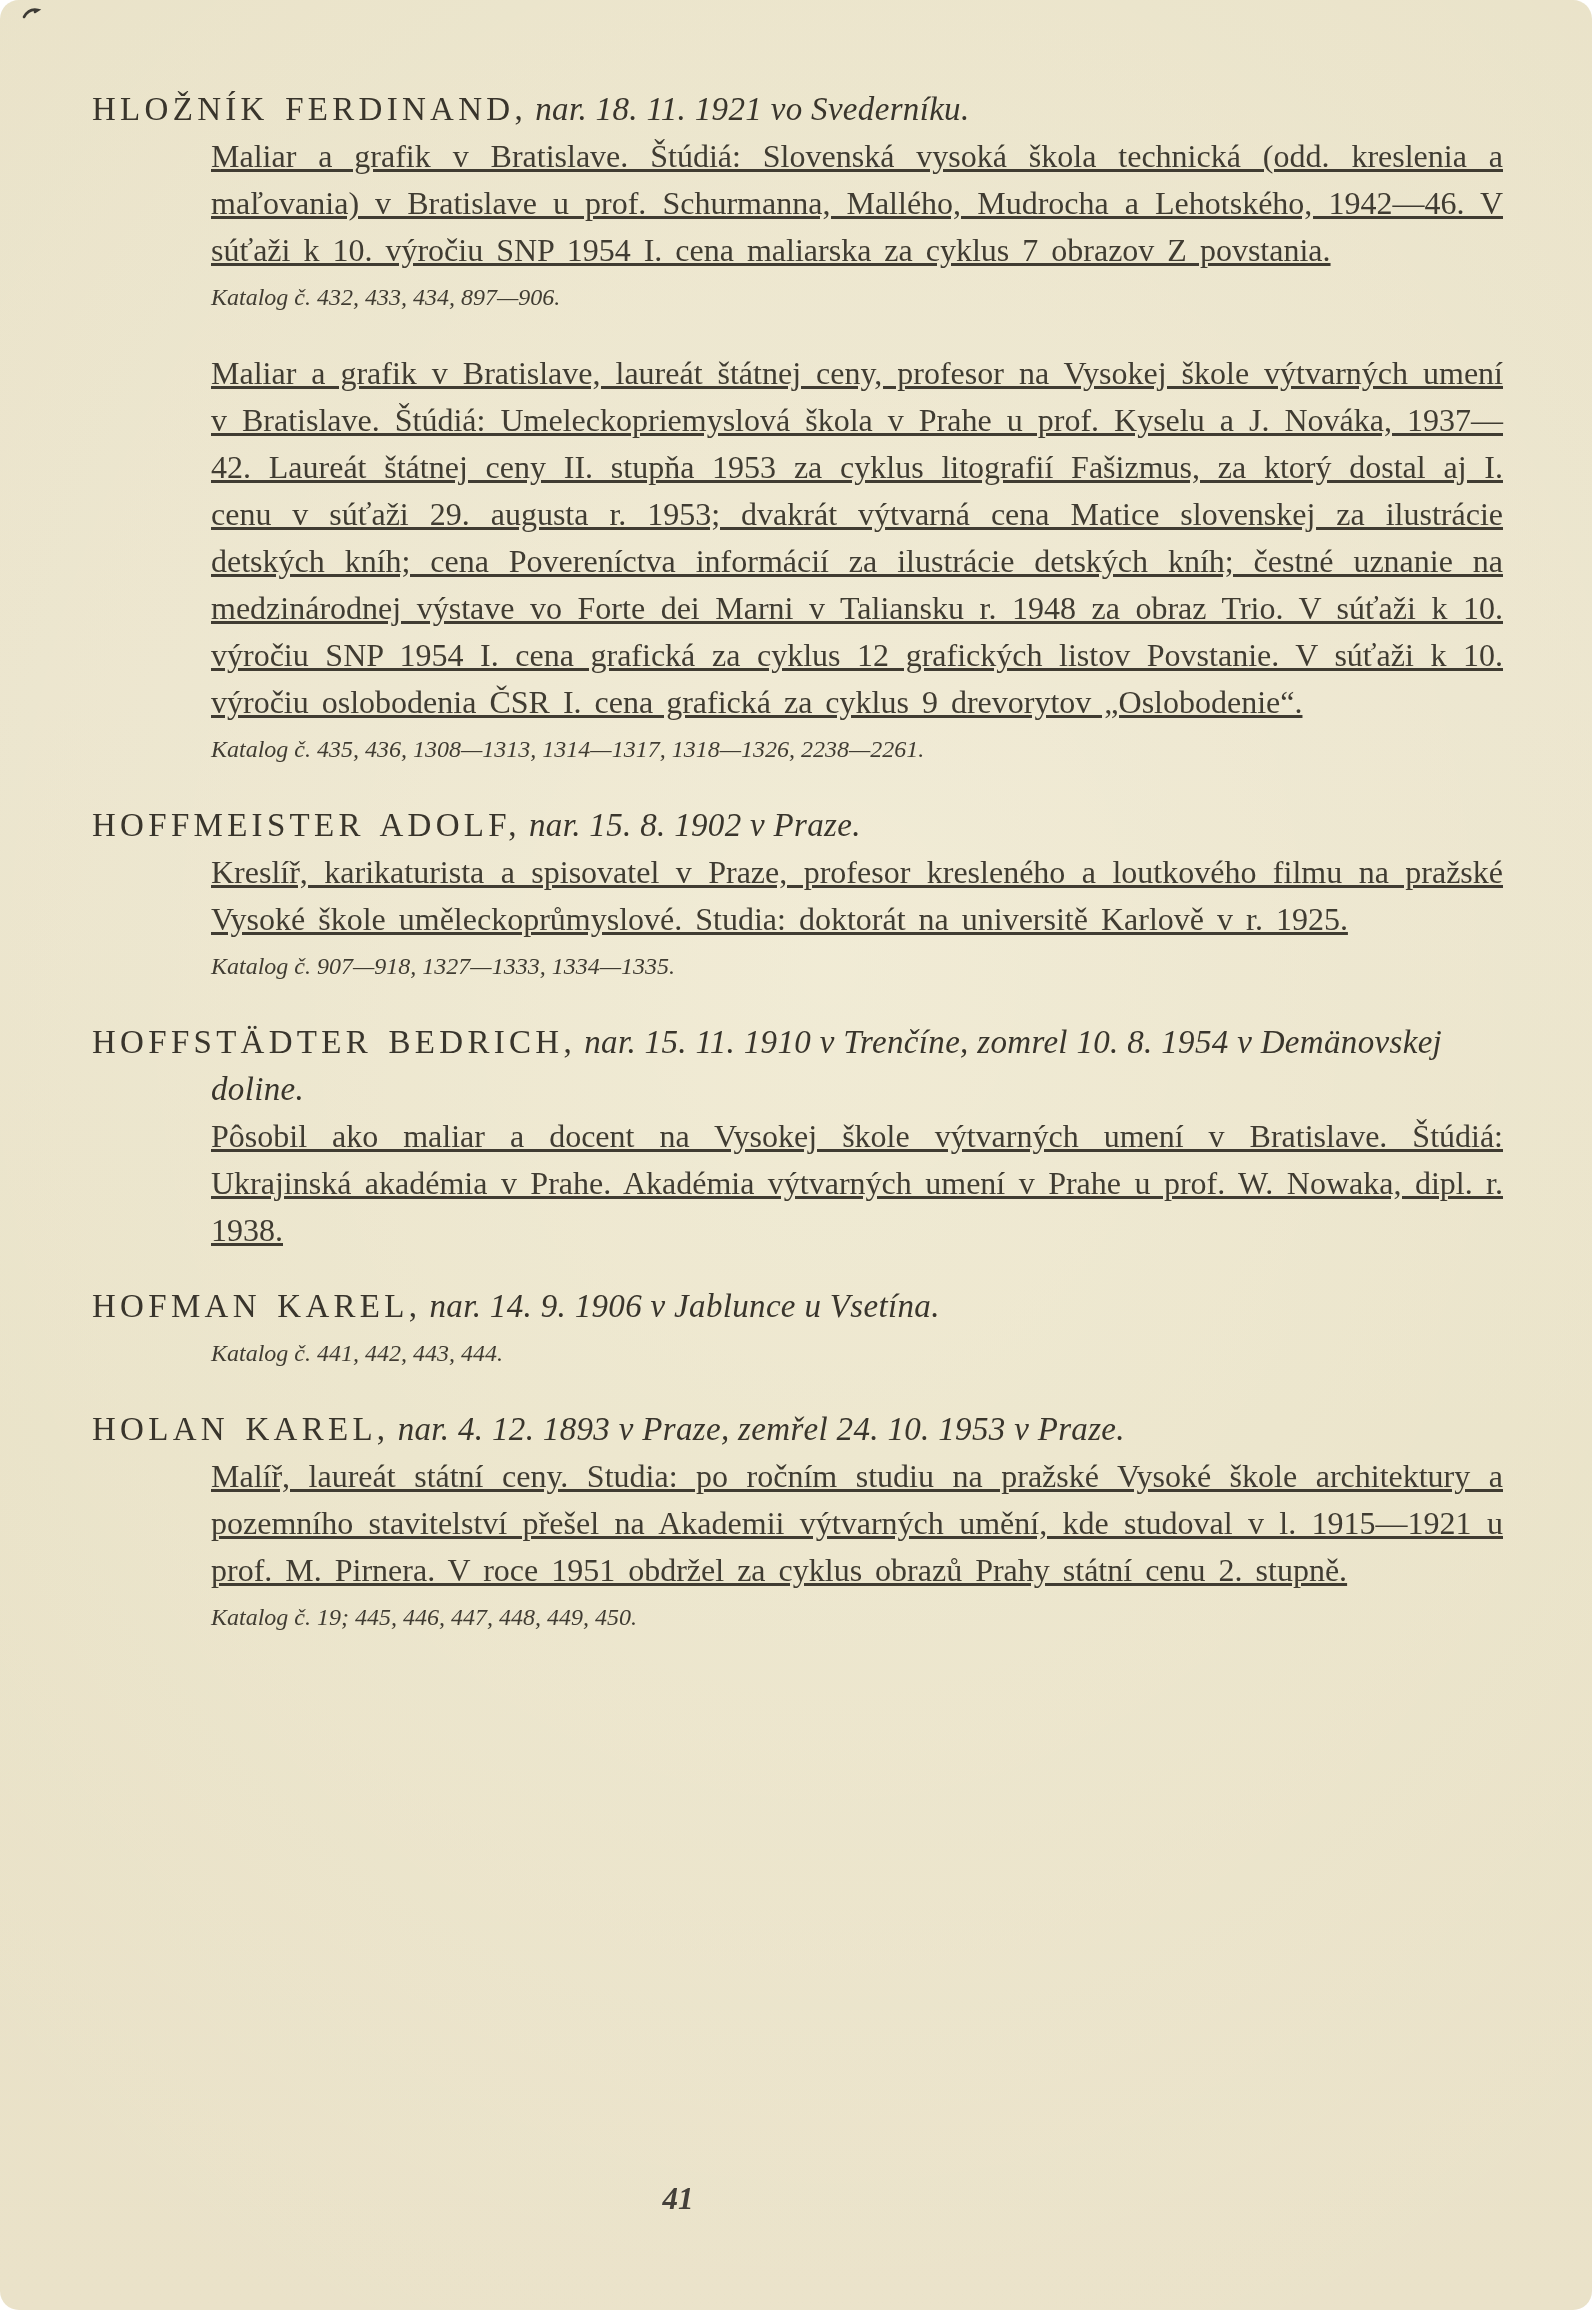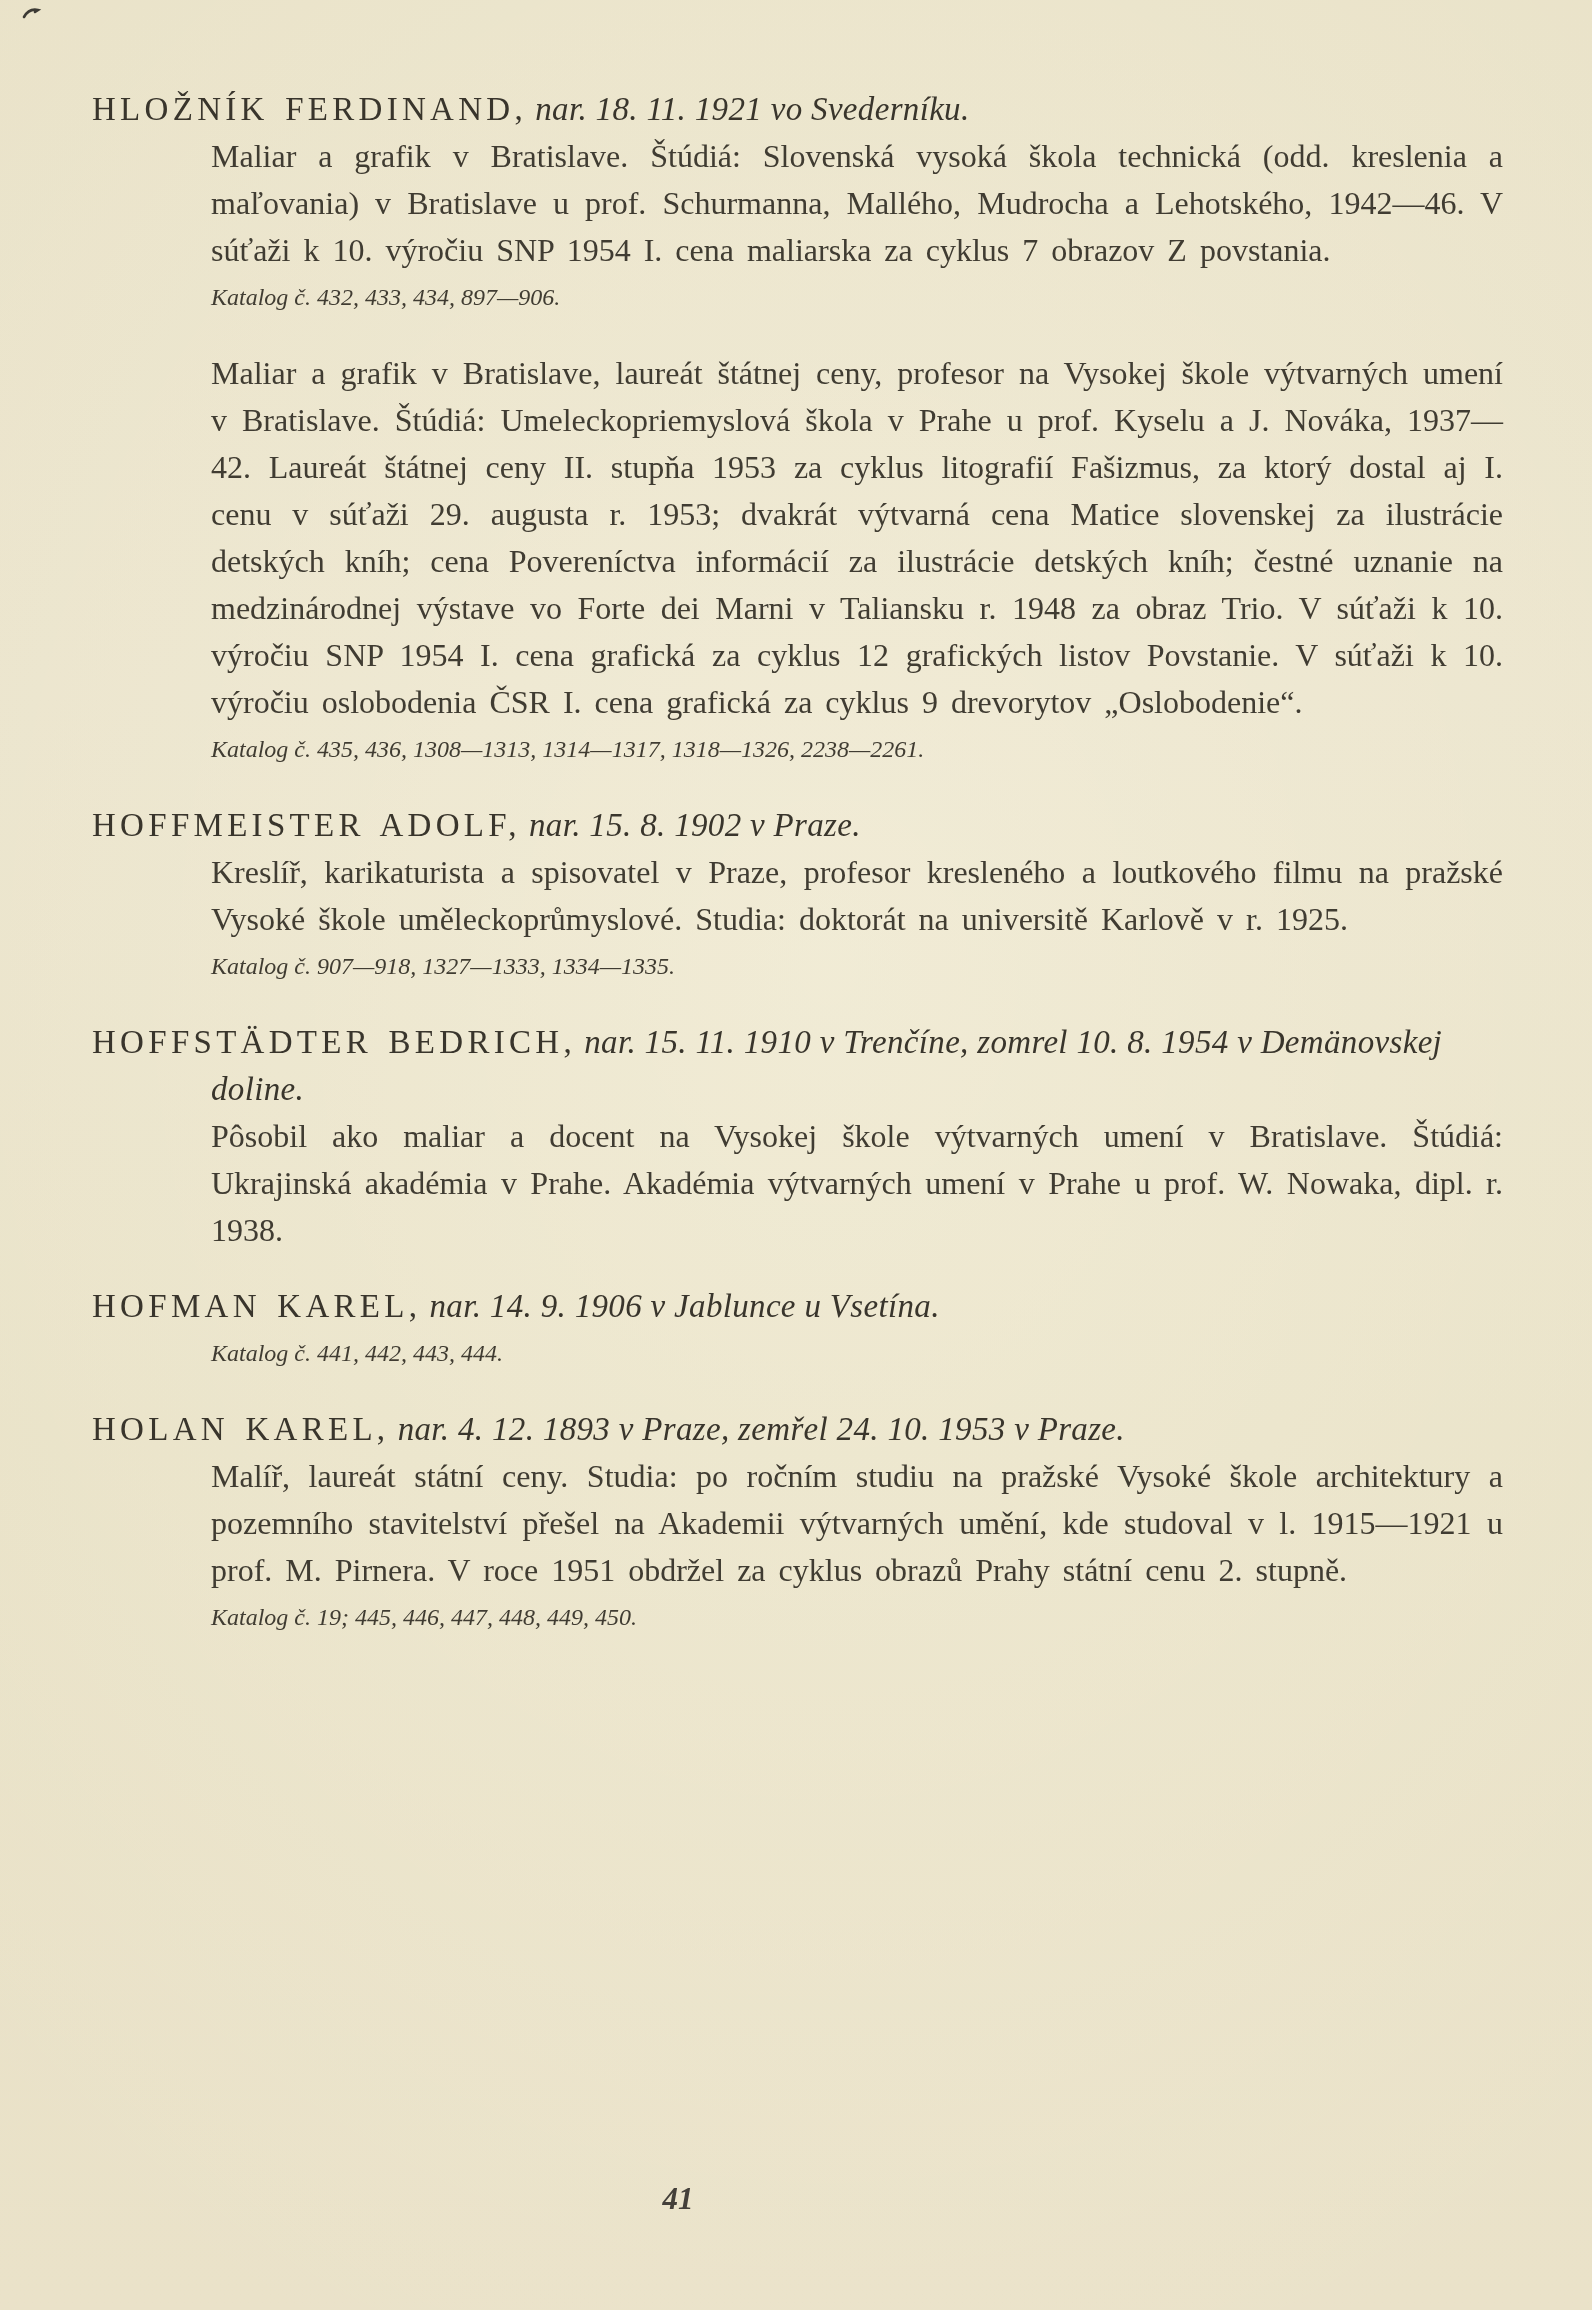--- a/index.html
+++ b/index.html
@@ -13,20 +13,21 @@
     font-family: "Liberation Serif", "DejaVu Serif", serif;
   }
   .page {
     position: relative;
     width: 1592px;
     height: 2310px;
     background:
       radial-gradient(ellipse 130% 110% at 52% 42%, rgba(255,252,236,0.35), rgba(0,0,0,0) 60%),
       linear-gradient(180deg, #e9e2c8 0%, #eae3cb 30%, #e8e1c6 62%, #eae2c9 100%);
     color: #3e3a30;
+    border-radius: 19px;
   }
   .scan-mark {
     position: absolute;
     left: 22px;
     top: 5px;
   }
   .text-block {
     position: absolute;
     left: 92px;
     top: 86px;
@@ -52,20 +53,21 @@
     letter-spacing: 0.01em;
   }
   .entry-body {
     margin: 0 0 0 119px;
     width: 1292px;
     font-size: 32px;
     line-height: 47px;
     text-align: justify;
     word-spacing: 5px;
     color: #403c32;
+    text-decoration: underline;
   }
   .entry-katalog {
     margin: 0 0 0 119px;
     font-size: 24px;
     line-height: 47px;
     font-style: italic;
     color: #403c32;
   }
   .page-number {
     position: absolute;

